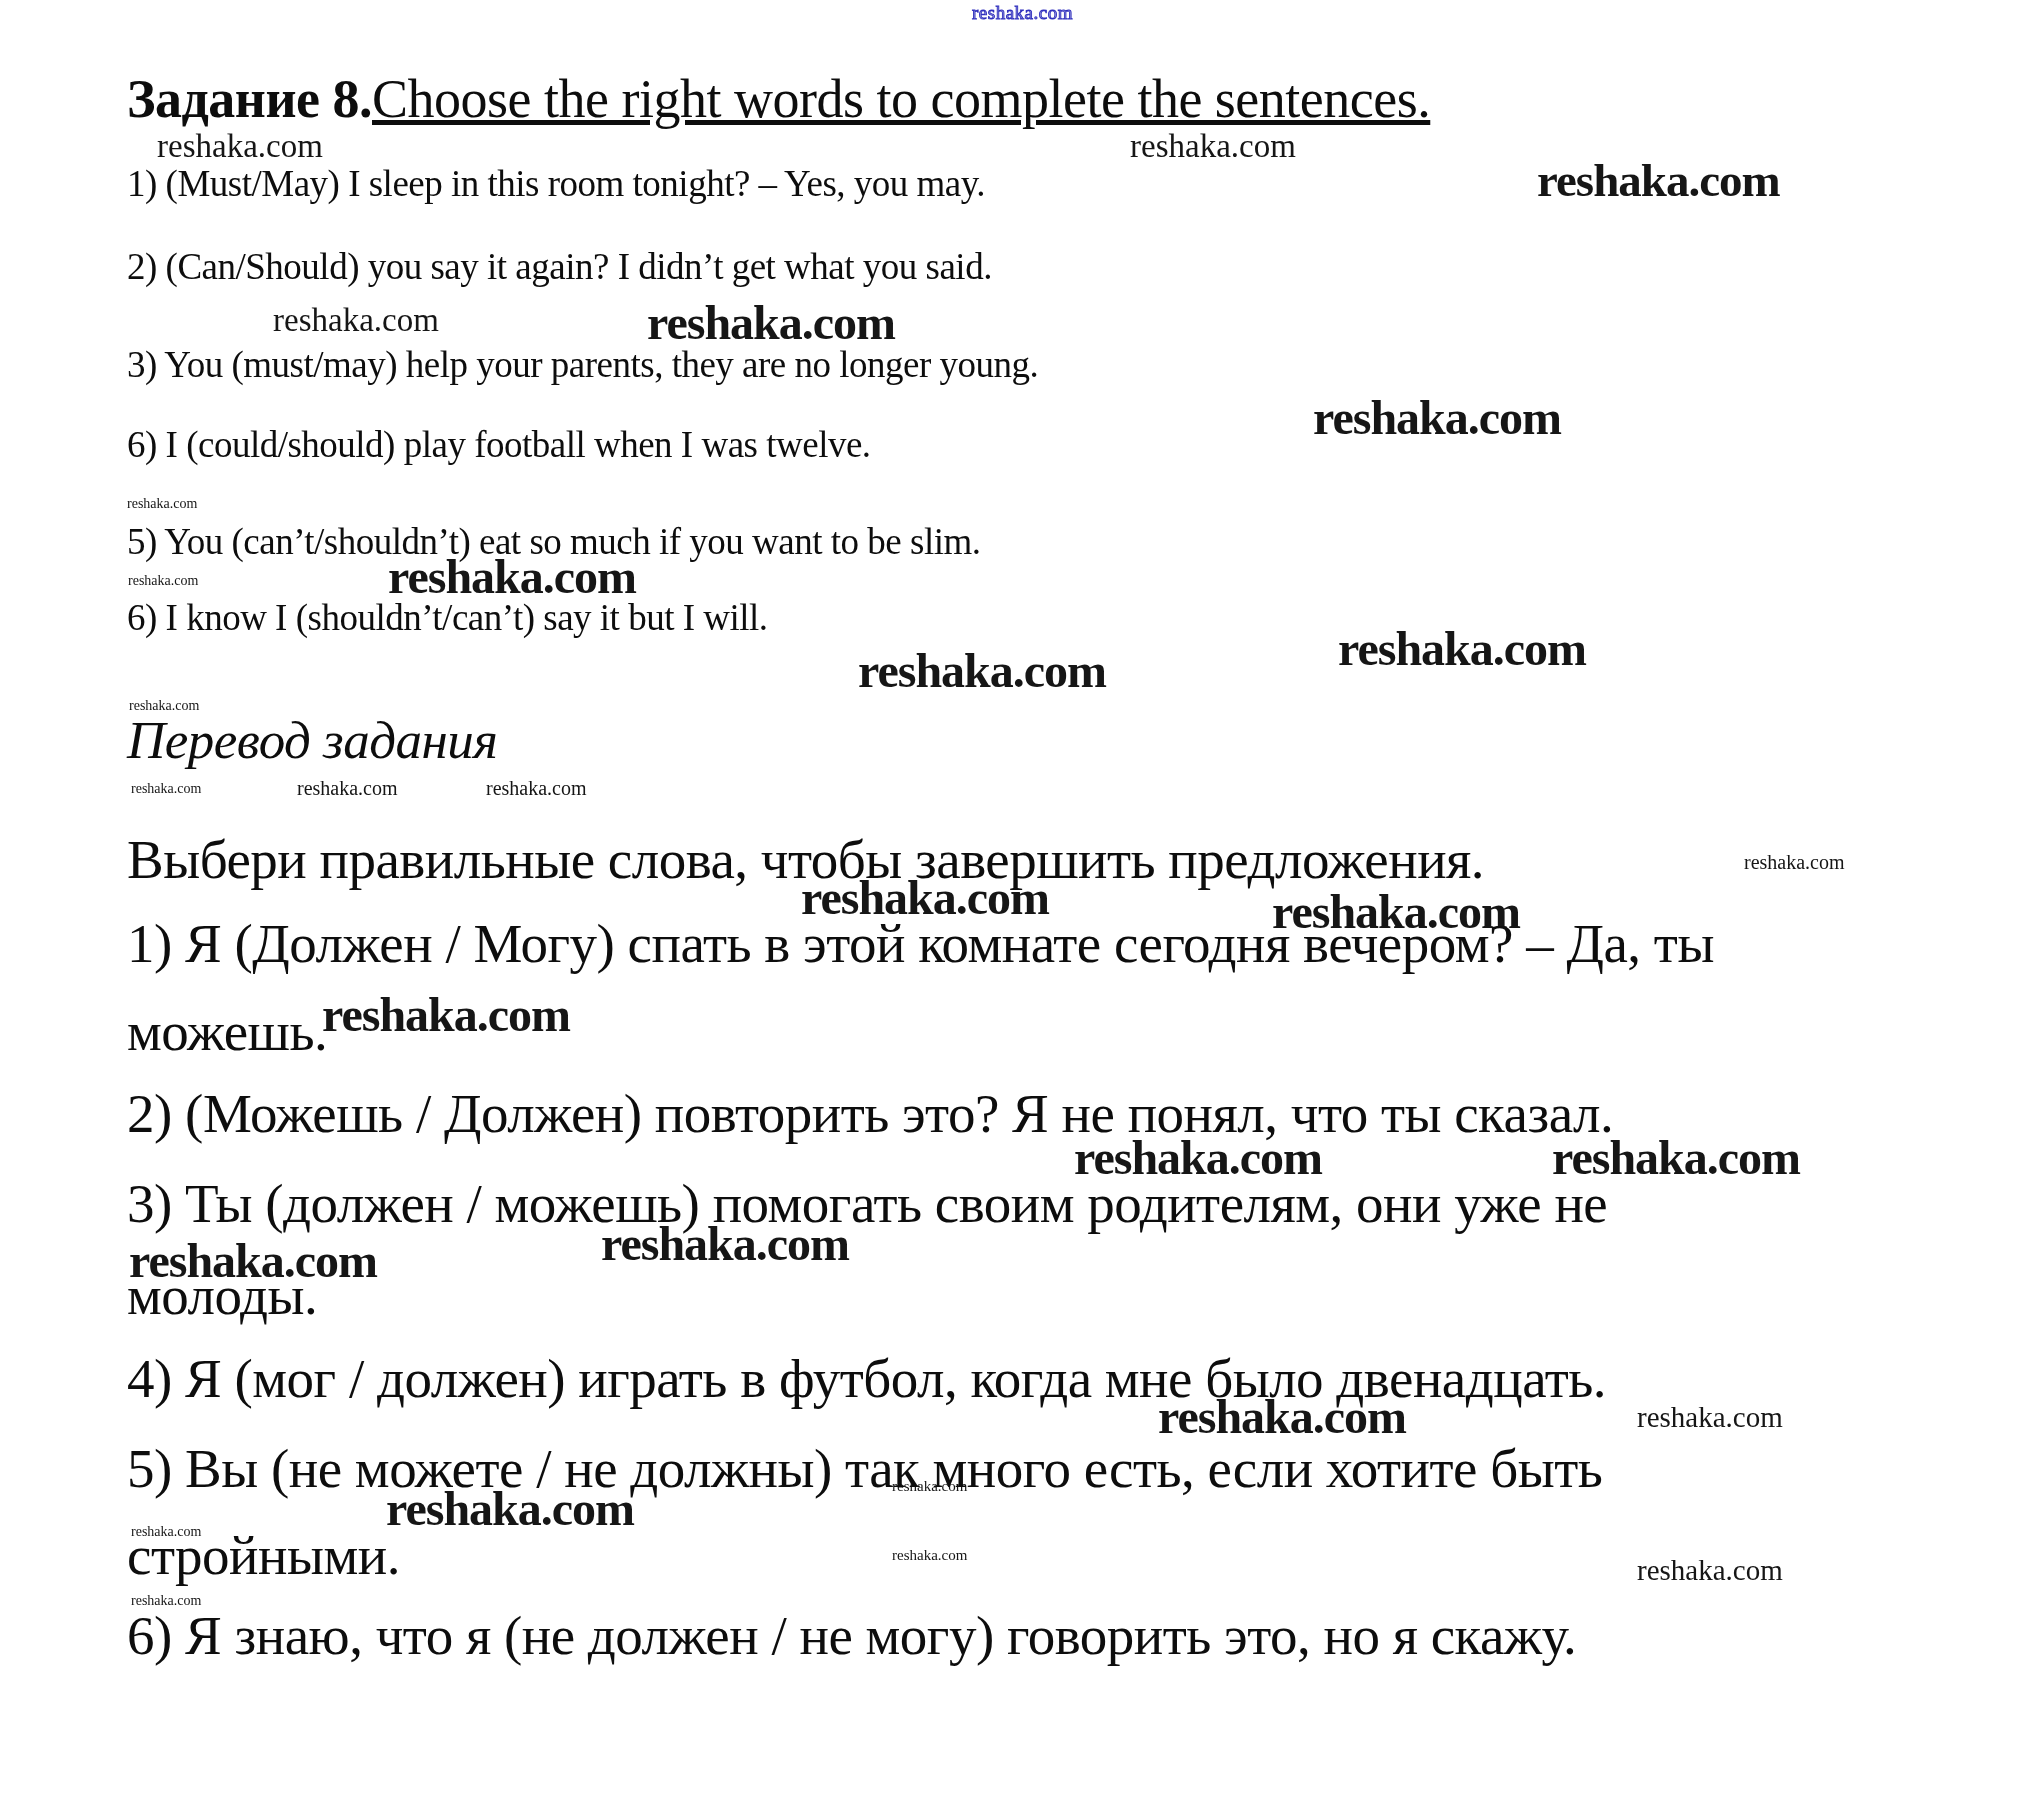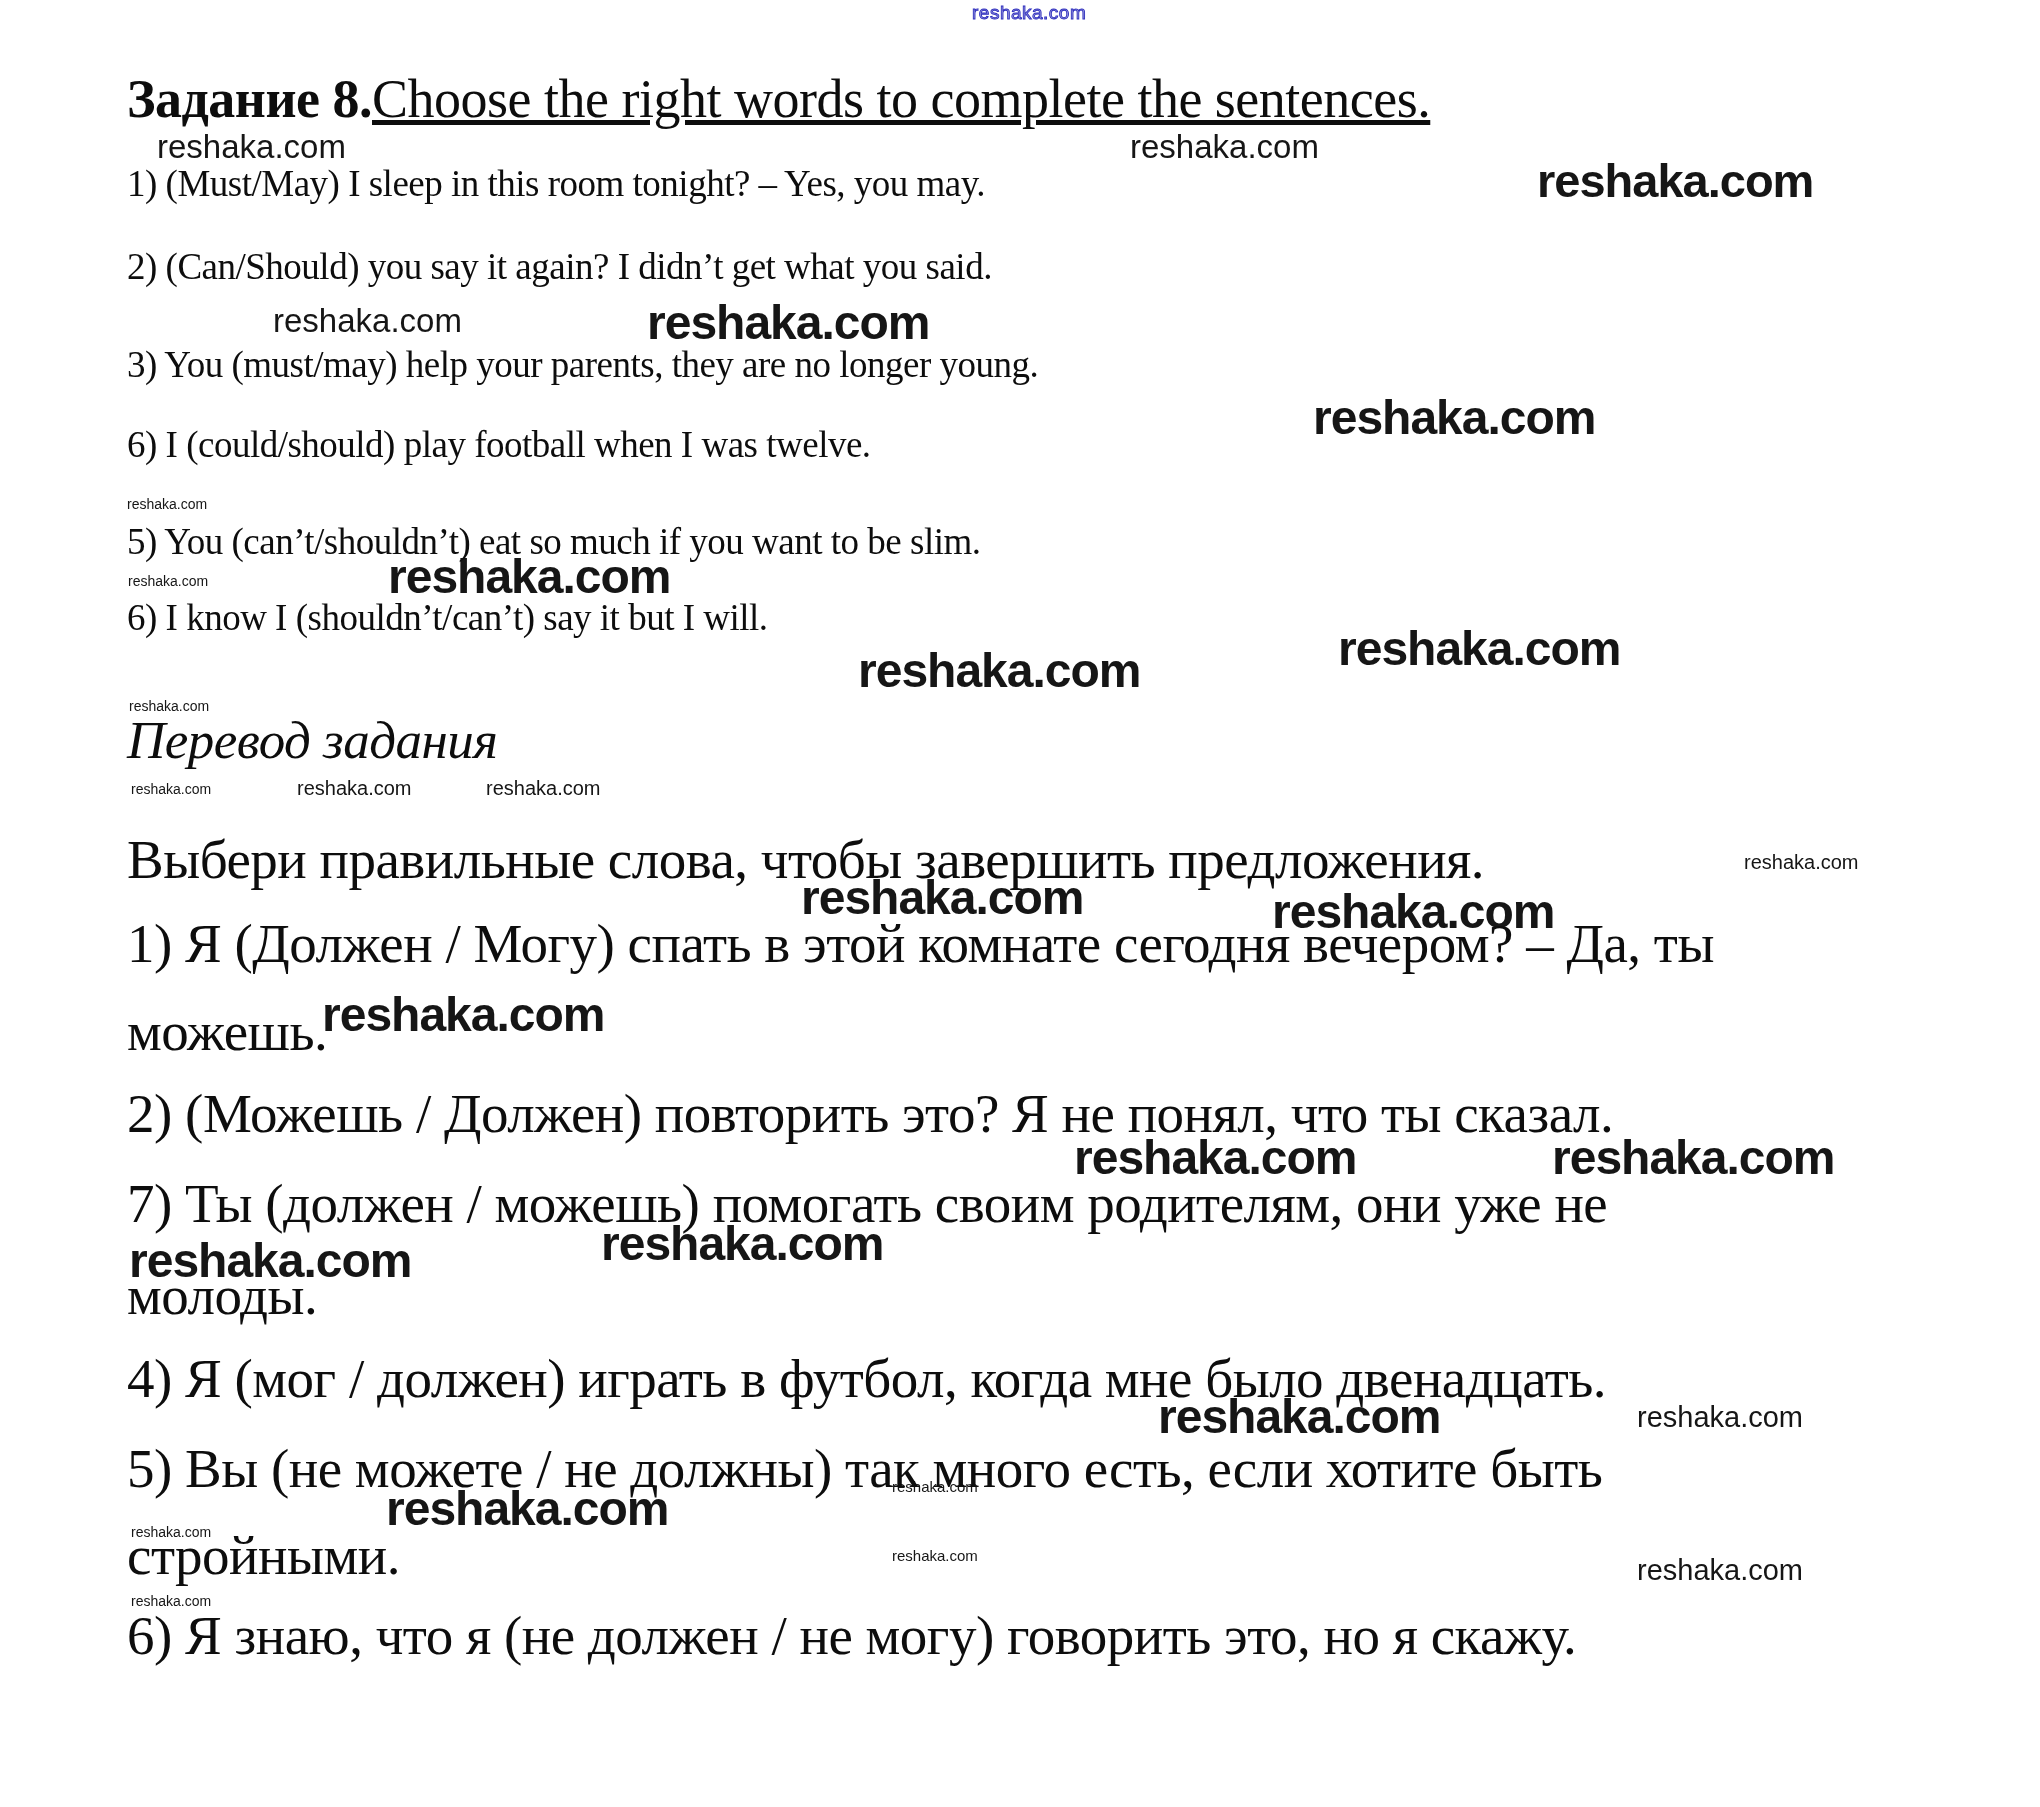--- a/index.html
+++ b/index.html
@@ -19,21 +19,21 @@
     letter-spacing:-0.5px;
   }
   .en{font-size:37px;}
   .ru{font-size:55px;}
   .title{font-size:54px;}
   .title .bold{font-weight:bold;}
   .title .instr{text-decoration:underline;}
   .heading{font-size:53px;font-style:italic;}
   .wm{
     position:absolute;
-    font-family:Liberation Sans, sans-serif;
+    font-family:Liberation Serif, serif;
     color:#161616;
     line-height:1;
     white-space:nowrap;
   }
   .wm-tiny{font-size:14px;}
   .wm-tiny15{font-size:15px;}
   .wm-small{font-size:20px;}
   .wm-med{font-size:33px;}
   .wm-med2{font-size:29px;}
   .wm-large{font-size:48px;font-weight:700;letter-spacing:-1px;}
@@ -91,21 +91,21 @@
   <div class="line en" style="top:346px">3) You (must/may) help your parents, they are no longer young.</div>
   <div class="line en" style="top:426px">6) I (could/should) play football when I was twelve.</div>
   <div class="line en" style="top:523px">5) You (can’t/shouldn’t) eat so much if you want to be slim.</div>
   <div class="line en" style="top:599px">6) I know I (shouldn’t/can’t) say it but I will.</div>
 
   <div class="line heading" style="top:714px">Перевод задания</div>
   <div class="line ru" style="top:832px">Выбери правильные слова, чтобы завершить предложения.</div>
   <div class="line ru" style="top:916px">1) Я (Должен / Могу) спать в этой комнате сегодня вечером? – Да, ты</div>
   <div class="line ru" style="top:1004px">можешь.</div>
   <div class="line ru" style="top:1086px">2) (Можешь / Должен) повторить это? Я не понял, что ты сказал.</div>
-  <div class="line ru" style="top:1176px">7) Ты (должен / можешь) помогать своим родителям, они уже не</div>
+  <div class="line ru" style="top:1176px">3) Ты (должен / можешь) помогать своим родителям, они уже не</div>
   <div class="line ru" style="top:1268px">молоды.</div>
   <div class="line ru" style="top:1351px">4) Я (мог / должен) играть в футбол, когда мне было двенадцать.</div>
   <div class="line ru" style="top:1441px">5) Вы (не можете / не должны) так много есть, если хотите быть</div>
   <div class="line ru" style="top:1528px">стройными.</div>
   <div class="line ru" style="top:1608px">6) Я знаю, что я (не должен / не могу) говорить это, но я скажу.</div>
 
 </div>
 
 
 </body></html>

